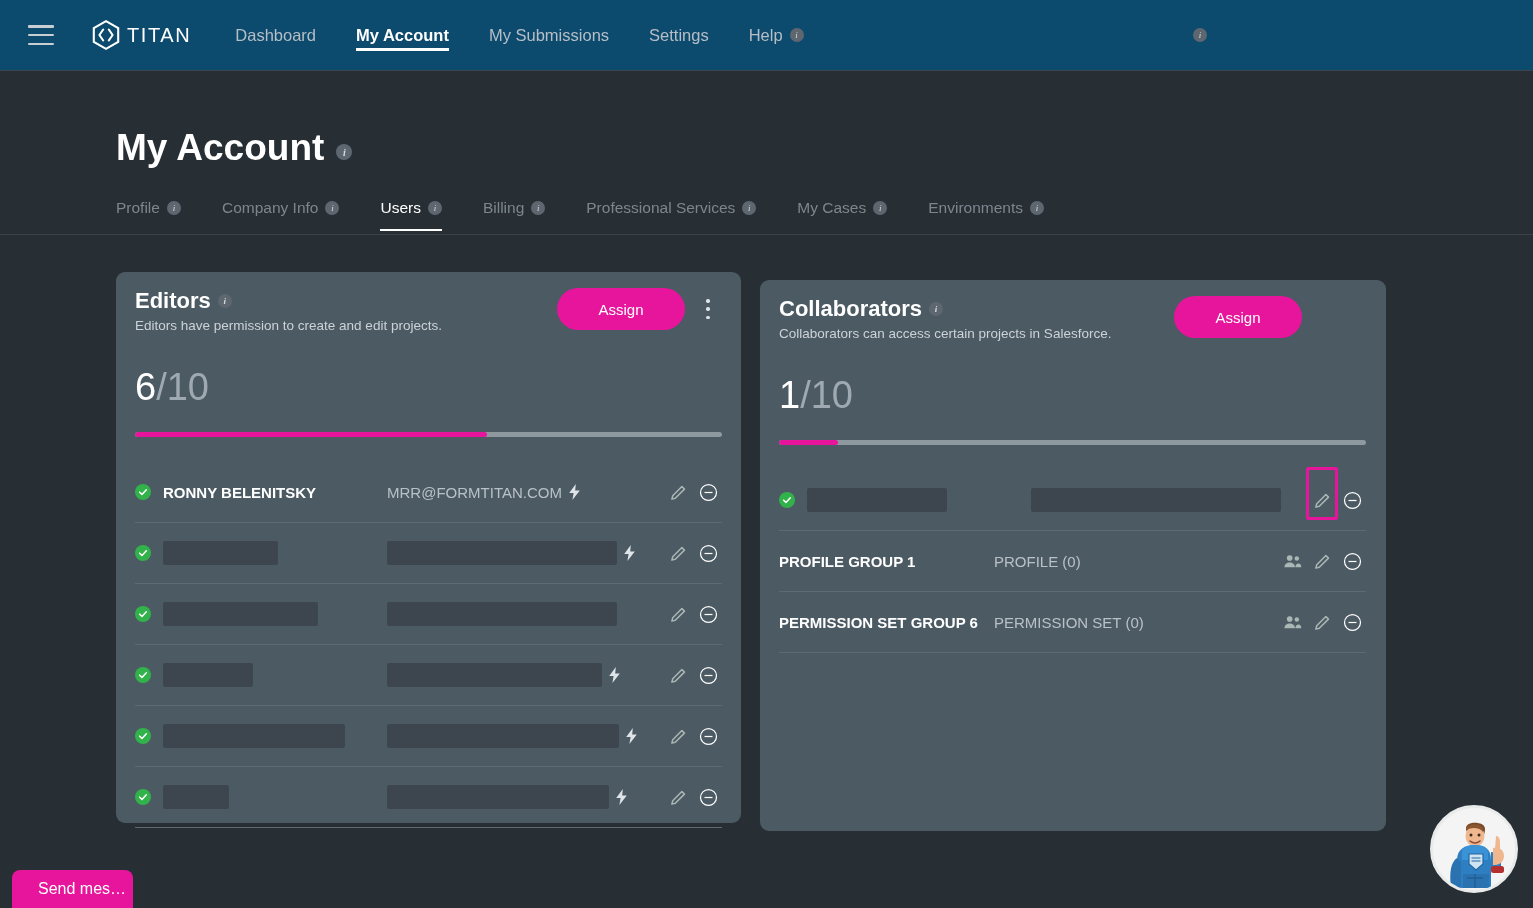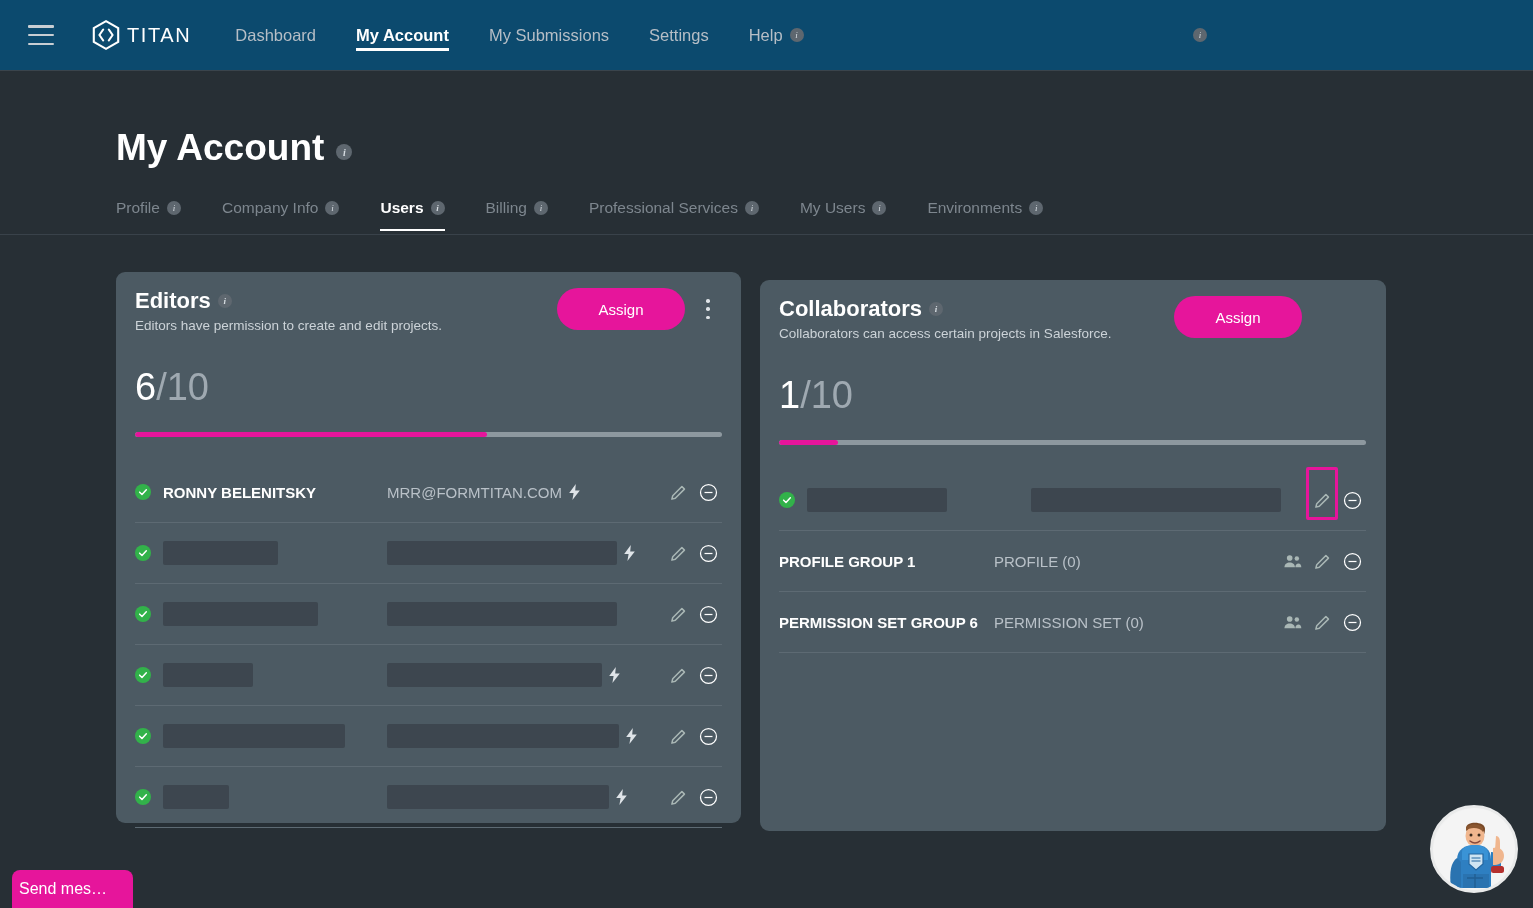--- a/index.html
+++ b/index.html
@@ -52,21 +52,21 @@
 
   
   .page-head { position: absolute; top: 71px; left: 0; width: 1533px; height: 164px; }
   .page-title { position: absolute; left: 116px; top: 56px; color: #ffffff;
     font-size: 37px; font-weight: bold; display: flex; align-items: center; }
   .page-title .info-dot { margin-left: 12px; margin-top: 8px; }
 
   .tabs { position: absolute; left: 116px; top: 128px; display: flex; align-items: flex-end; }
   .tab { position: relative; color: #7d868e; font-size: 15.5px; margin-right: 41px;
     padding-bottom: 14px; display: flex; align-items: center; cursor: pointer; white-space: nowrap; }
-  .tab.active { color: #ffffff; font-weight: bold; }
+  .tab.active { color: #ffffff; font-weight: normal; }
   .tab.active::after { content: ""; position: absolute; left: 0; right: 0; bottom: 0; height: 2.5px; background: #fff; }
   .tabs-rule { position: absolute; left: 0; top: 163px; width: 1533px; height: 1px; background: #39424a; }
 
   
   .card {
     position: absolute; top: 272px; height: 551px;
     background: #4c5a63; border-radius: 9px;
   }
   #card-editors { left: 116px; width: 625px; }
   #card-collaborators { left: 760px; width: 626px; margin-top: 8px; }
@@ -123,21 +123,21 @@
 
   .highlight-box {
     position: absolute; border: 3px solid #e6159b; border-radius: 2px;
     pointer-events: none;
   }
 
   
   .send-pill {
     position: absolute; left: 12px; top: 870px; width: 121px; height: 38px;
     background: #e6159b; color: #ffffff; font-size: 16px;
-    border-radius: 8px 8px 0 0; display: flex; align-items: center; padding-left: 7px;
+    border-radius: 8px 8px 0 0; display: flex; align-items: center; padding-left: 26px;
     cursor: pointer; overflow: hidden; white-space: nowrap;
   }
   .chat-avatar {
     position: absolute; left: 1430px; top: 805px; width: 88px; height: 88px;
     border-radius: 50%; background: #f2f2f2; border: 3px solid #e9eaea;
     overflow: hidden; cursor: pointer;
   }
 </style>
 </head>
 <body>
@@ -201,21 +201,21 @@
     </div>
     <div class="tab">
       <span>Billing</span>
       <span class="info-dot">i</span>
     </div>
     <div class="tab">
       <span>Professional Services</span>
       <span class="info-dot">i</span>
     </div>
     <div class="tab">
-      <span>My Users</span>
+      <span>My Cases</span>
       <span class="info-dot">i</span>
     </div>
     <div class="tab">
       <span>Environments</span>
       <span class="info-dot">i</span>
     </div>
   </div>
   <div class="tabs-rule"></div>
 </div>
 

